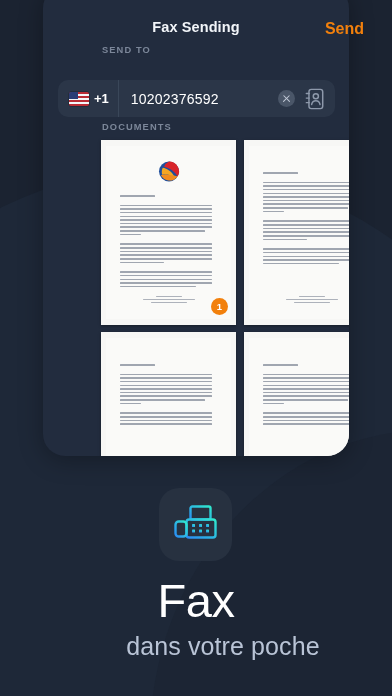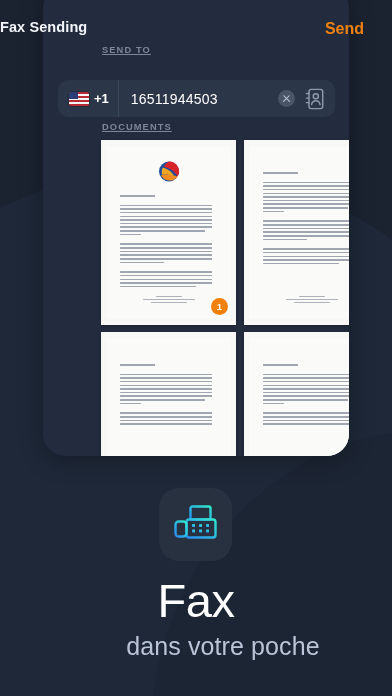--- a/index.html
+++ b/index.html
@@ -62,20 +62,21 @@
     top: 14px;
     width: 392px;
     height: 40px;
     z-index: 6;
   }
   #nav-title {
     position: absolute;
     left: 0;
     top: 5px;
     width: 392px;
+    text-align: center;
     font-size: 14.5px;
     font-weight: 700;
     color: #f2f5f9;
     letter-spacing: 0.1px;
   }
   #send-button {
     position: absolute;
     right: 28px;
     top: 6px;
     font-size: 16px;
@@ -84,21 +85,20 @@
     cursor: pointer;
   }
 
   
   .section-label {
     position: absolute;
     font-size: 9.3px;
     font-weight: 700;
     letter-spacing: 1.1px;
     color: #7c8799;
-    text-decoration: underline;
   }
   #send-to-label { left: 59px; top: 59px; }
   #documents-label { left: 59px; top: 136px; }
 
   
   #recipient-row {
     position: absolute;
     left: 58px;
     top: 80px;
     width: 277px;
@@ -458,21 +458,21 @@
 </div>
 
 <div id="recipient-row">
   <div id="country-chip">
     <div id="flag-icon">
       <div class="stripes"></div>
       <div class="canton"></div>
     </div>
     <span id="country-code">+1</span>
   </div>
-  <div id="phone-number" title="Fax number">16511944503</div>
+  <div id="phone-number" title="Fax number">10202376592</div>
   <div id="clear-button"></div>
   <svg id="contacts-button" viewBox="0 0 24 26">
     <rect x="6.5" y="2.5" width="15" height="21" rx="2.5" fill="none" stroke="#8e99ab" stroke-width="1.6"></rect>
     <circle cx="14" cy="10" r="2.8" fill="none" stroke="#8e99ab" stroke-width="1.6"></circle>
     <path d="M9.4 19c0.6-2.8 2.4-4.2 4.6-4.2s4 1.4 4.6 4.2" fill="none" stroke="#8e99ab" stroke-width="1.6" stroke-linecap="round"></path>
     <path d="M3.6 7h3.2M3.6 12h3.2M3.6 17h3.2" stroke="#8e99ab" stroke-width="1.5" stroke-linecap="round"></path>
   </svg>
 </div>
 
 <div id="app-icon">

